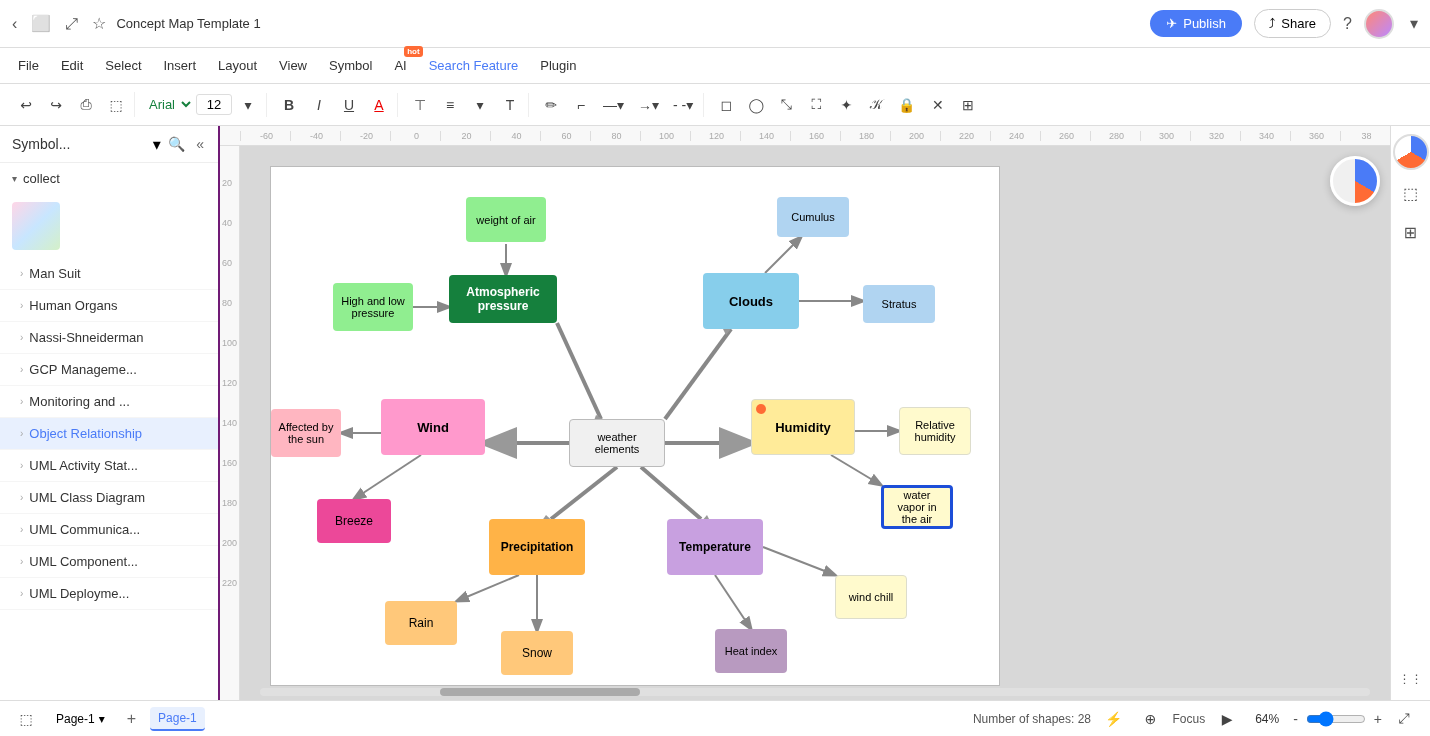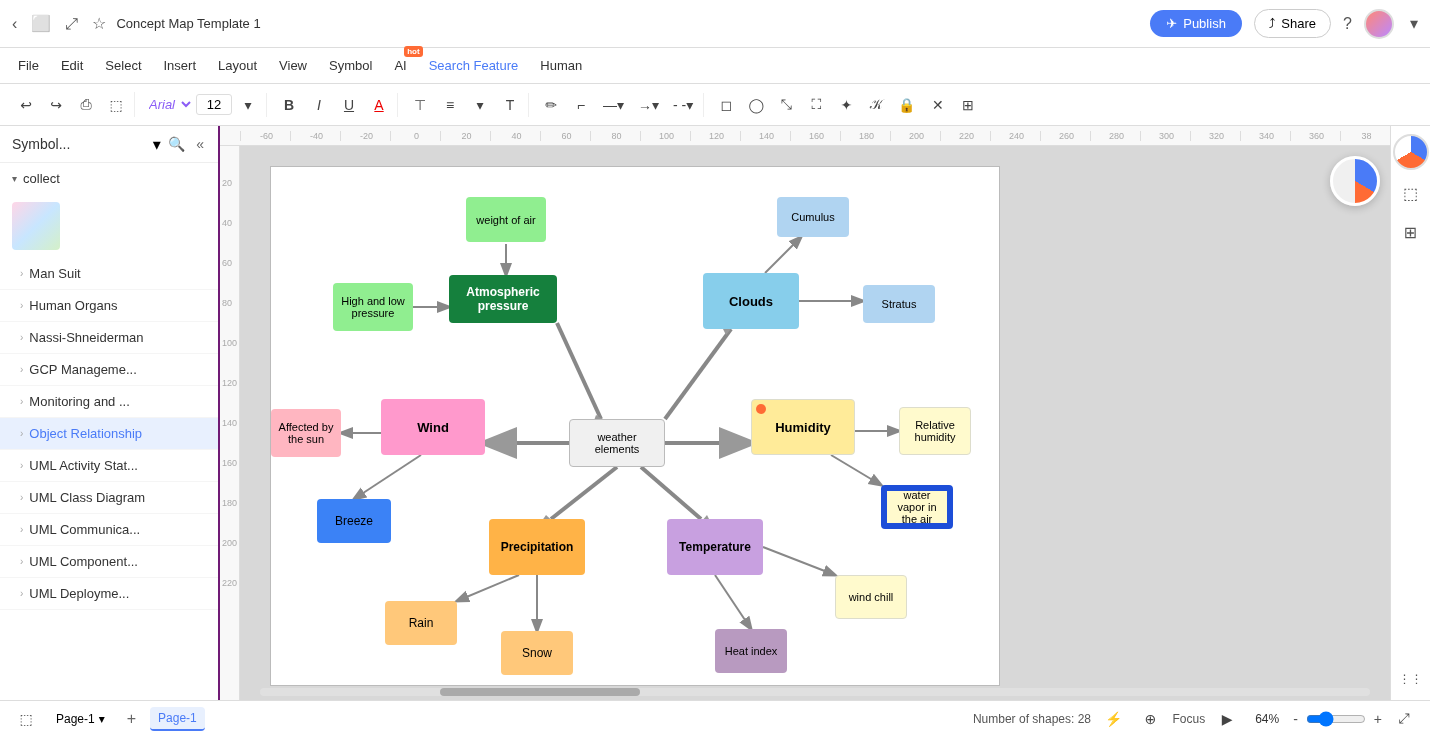--- a/index.html
+++ b/index.html
@@ -39,21 +39,21 @@
     .search-feature-btn { color: #4a7bf7; font-weight: 500; }
 
     
     .toolbar {
       display: flex; align-items: center; background: #fff; border-bottom: 1px solid #ddd;
       height: 42px; padding: 0 8px; gap: 4px; flex-shrink: 0;
     }
     .tool-group { display: flex; align-items: center; gap: 2px; padding: 0 4px; border-right: 1px solid #eee; }
     .tool-group:last-child { border-right: none; }
     .tool-btn { background: none; border: none; cursor: pointer; font-size: 14px; color: #444; padding: 4px 6px; border-radius: 3px; min-width: 28px; display: flex; align-items: center; justify-content: center; }
-    .font-select { border: none; font-size: 13px; color: #8b5cf6; cursor: pointer; background: none; padding: 2px; font-style: italic; }
+    .font-select { border: none; font-size: 13px; color: #15803d; cursor: pointer; background: none; padding: 2px; }
     .font-size-input { width: 36px; border: 1px solid #ddd; border-radius: 3px; font-size: 13px; text-align: center; padding: 2px; }
     .bold-btn { font-weight: bold; }
     .italic-btn { font-style: italic; }
     .underline-btn { text-decoration: underline; }
 
     
     .main-area { display: flex; flex: 1; overflow: hidden; }
 
     
     .left-panel { width: 220px; background: #fff; border-right: 2px solid #701a75; display: flex; flex-direction: column; flex-shrink: 0; }
@@ -143,21 +143,21 @@
   <button class="menu-item">Select</button>
   <button class="menu-item">Insert</button>
   <button class="menu-item">Layout</button>
   <button class="menu-item">View</button>
   <button class="menu-item">Symbol</button>
   <div class="ai-badge">
     <button class="menu-item">AI</button>
     <span class="hot-badge">hot</span>
   </div>
   <button class="menu-item search-feature-btn">Search Feature</button>
-  <button class="menu-item">Human</button>
+  <button class="menu-item">Plugin</button>
 </div>
 
 <div class="toolbar">
   <div class="tool-group">
     <button class="tool-btn">↩</button>
     <button class="tool-btn">↪</button>
     <button class="tool-btn">⎙</button>
     <button class="tool-btn">⬚</button>
   </div>
   <div class="tool-group">
@@ -376,36 +376,36 @@
           <div class="node" style="background:#15803d; color:#fff; left:178px; top:108px; width:108px; height:48px; font-size:12px; font-weight:600;">Atmospheric pressure</div>
 
           <div class="node" style="background:#90ee90; left:62px; top:116px; width:80px; height:48px; font-size:11px;">High and low pressure</div>
 
           <div class="node" style="background:#ff99cc; left:110px; top:232px; width:104px; height:56px; font-size:13px; font-weight:600;">Wind</div>
 
           <div class="node" style="background:#f0f0f0; border:1px solid #bbb; left:298px; top:252px; width:96px; height:48px; font-size:11px;">weather elements</div>
 
           <div class="node" style="background:#ffb6c1; left:0px; top:242px; width:70px; height:48px; font-size:11px;">Affected by the sun</div>
 
-          <div class="node" style="background:#3b82f6; left:46px; top:332px; width:74px; height:44px; font-size:12px;">Breeze</div>
+          <div class="node" style="background:#ec4899; left:46px; top:332px; width:74px; height:44px; font-size:12px;">Breeze</div>
 
           <div class="node" style="background:#ffb347; left:218px; top:352px; width:96px; height:56px; font-size:12px; font-weight:600;">Precipitation</div>
 
           <div class="node" style="background:#ffc87a; left:114px; top:434px; width:72px; height:44px; font-size:12px;">Rain</div>
 
           <div class="node" style="background:#ffc87a; left:230px; top:464px; width:72px; height:44px; font-size:12px;">Snow</div>
 
           <div class="node" style="background:#ffeb99; border:1px solid #ddc; left:480px; top:232px; width:104px; height:56px; font-size:13px; font-weight:600;">
             <span style="position:absolute; left:4px; top:4px; width:10px; height:10px; background:#ff6b35; border-radius:50%;"></span>
             Humidity
           </div>
 
           <div class="node" style="background:#fffacd; border:1px solid #ddc; left:628px; top:240px; width:72px; height:48px; font-size:11px;">Relative humidity</div>
 
-          <div class="node" style="background:#fffacd; border:6px solid #1d4ed8; left:610px; top:318px; width:72px; height:44px; font-size:11px;">water vapor in the air</div>
+          <div class="node" style="background:#fffacd; border:3px solid #1d4ed8; left:610px; top:318px; width:72px; height:44px; font-size:11px;">water vapor in the air</div>
 
           <div class="node" style="background:#c8a0e0; left:396px; top:352px; width:96px; height:56px; font-size:12px; font-weight:600;">Temperature</div>
 
           <div class="node" style="background:#b89ac0; left:444px; top:462px; width:72px; height:44px; font-size:11px;">Heat index</div>
 
           <div class="node" style="background:#fffacd; border:1px solid #ddc; left:564px; top:408px; width:72px; height:44px; font-size:11px;">wind chill</div>
 
           <div class="node" style="background:#87ceeb; left:432px; top:106px; width:96px; height:56px; font-size:13px; font-weight:600;">Clouds</div>
 
           <div class="node" style="background:#b0d4f1; left:506px; top:30px; width:72px; height:40px; font-size:11px;">Cumulus</div>

